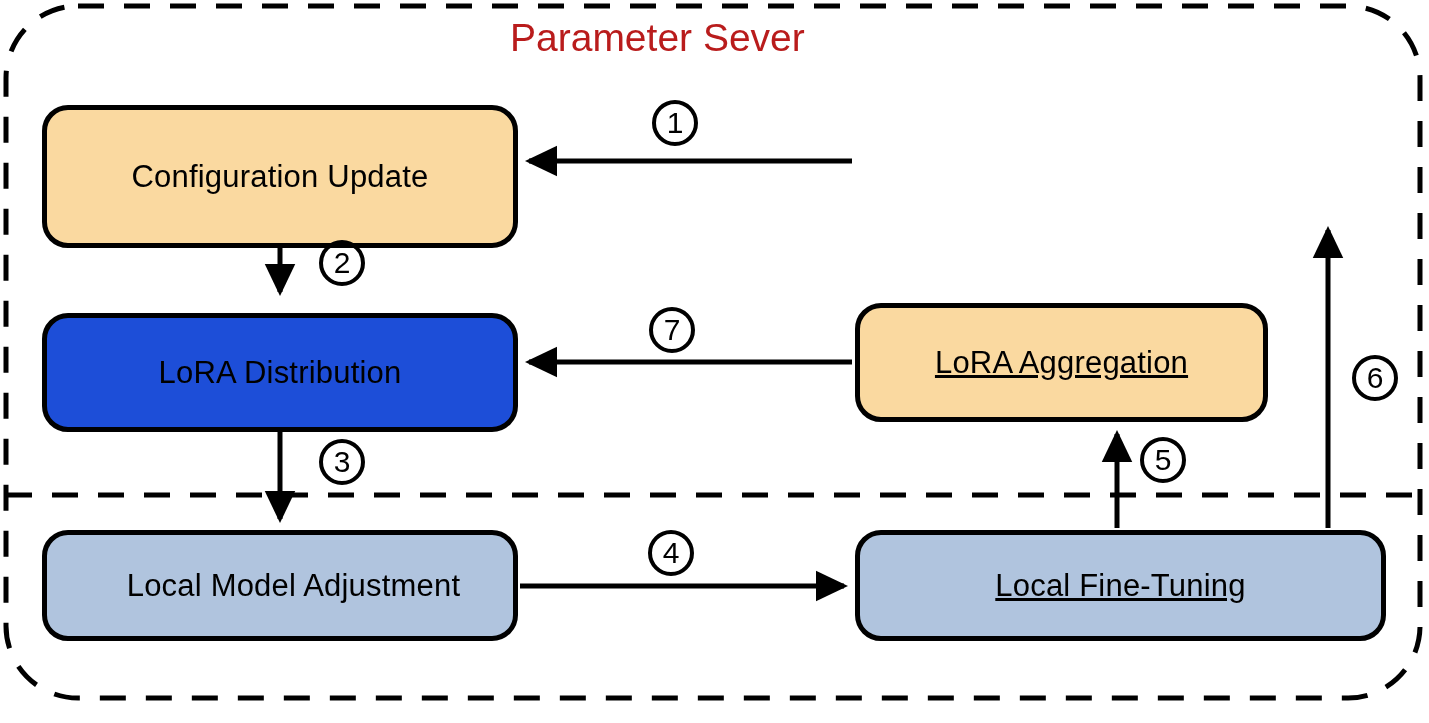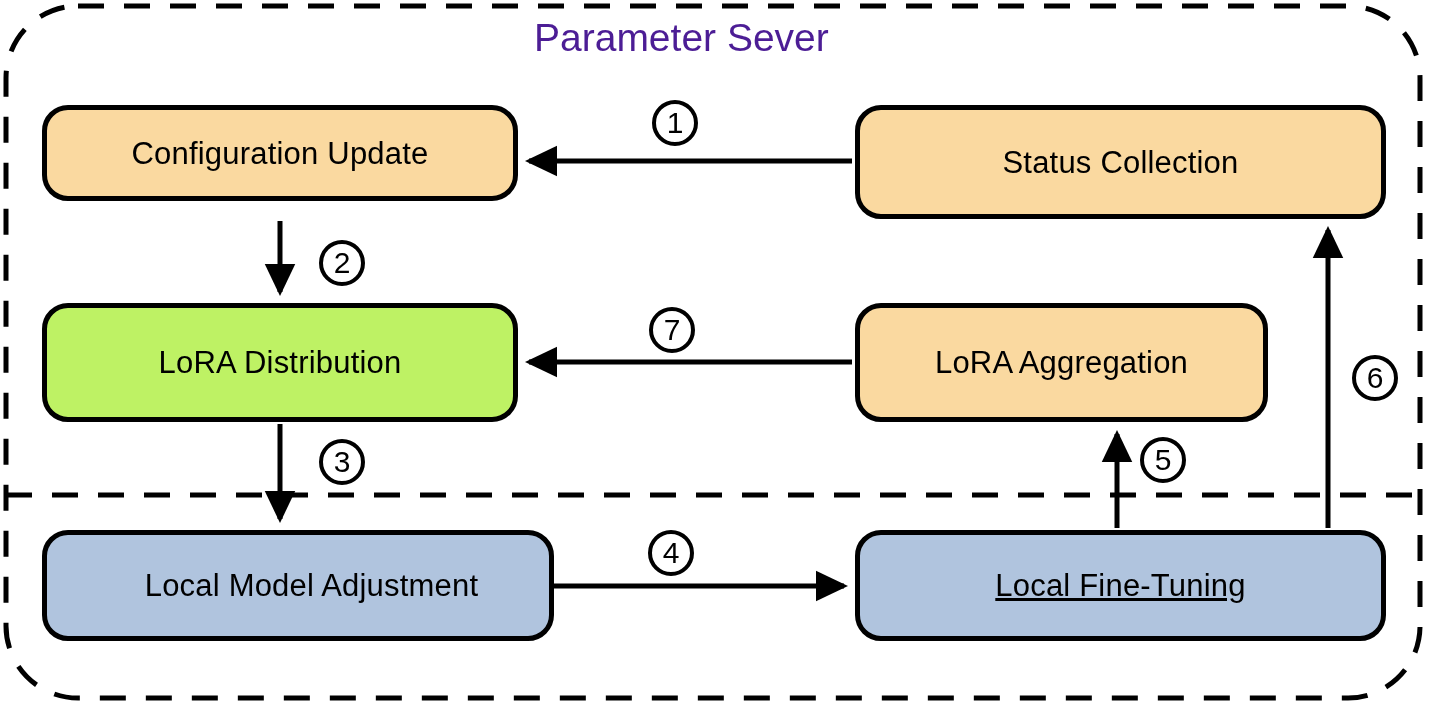--- a/index.html
+++ b/index.html
@@ -34,25 +34,24 @@
   .node-label {
     font-size: 31px;
     color: #000000;
     line-height: 1;
     white-space: nowrap;
     letter-spacing: 0.2px;
   }
   .zone-title {
     position: absolute;
     font-size: 39px;
-    color: #4c1d95;
+    color: #b91c1c;
     white-space: nowrap;
     z-index: 4;
     line-height: 1;
-    margin-left: 24px;
   }
   .step-badge {
     position: absolute;
     width: 46px;
     height: 46px;
     border: 4px solid #000000;
     border-radius: 50%;
     display: flex;
     align-items: center;
     justify-content: center;
@@ -90,37 +89,34 @@
 
     <line x1="1117" y1="528" x2="1117" y2="434" stroke="#000000" stroke-width="5" marker-end="url(#arrowhead)"></line>
 
     <line x1="1328" y1="528" x2="1328" y2="230" stroke="#000000" stroke-width="5" marker-end="url(#arrowhead)"></line>
 
     <line x1="852" y1="362" x2="529" y2="362" stroke="#000000" stroke-width="5" marker-end="url(#arrowhead)"></line>
   </svg>
 
   <div class="zone-title" style="left:510px; top:18px;">Parameter Sever</div>
 
-  <div class="node-box" style="left:42px; top:105px; width:476px; height:96px; background:#FAD9A0;">
+  <div class="node-box" style="left:42px; top:105px; width:476px; height:143px; background:#FAD9A0;">
     <span class="node-label">Configuration Update</span>
   </div>
 
-  <div class="node-box" style="left:855px; top:105px; width:531px; height:114px; background:#FAD9A0;">
-    <span class="node-label">Status Collection</span>
-  </div>
 
-  <div class="node-box" style="left:42px; top:303px; width:476px; height:119px; background:#bef264;">
+  <div class="node-box" style="left:42px; top:313px; width:476px; height:119px; background:#1d4ed8;">
     <span class="node-label">LoRA Distribution</span>
   </div>
 
-  <div class="node-box" style="left:855px; top:303px; width:413px; height:119px; background:#FAD9A0;">
+  <div class="node-box" style="left:855px; top:303px; width:413px; height:119px; background:#FAD9A0;text-decoration:underline;">
     <span class="node-label">LoRA Aggregation</span>
   </div>
 
-  <div class="node-box" style="left:42px; top:530px; width:512px; height:111px; background:#B0C4DE;padding-left:27px;">
+  <div class="node-box" style="left:42px; top:530px; width:476px; height:111px; background:#B0C4DE;padding-left:27px;">
     <span class="node-label">Local Model Adjustment</span>
   </div>
 
   <div class="node-box" style="left:855px; top:530px; width:531px; height:111px; background:#B0C4DE;text-decoration:underline;">
     <span class="node-label">Local Fine-Tuning</span>
   </div>
 
   <div class="step-badge" style="left:652px; top:100px;">1</div>
   <div class="step-badge" style="left:319px; top:240px;">2</div>
   <div class="step-badge" style="left:319px; top:439px;">3</div>

